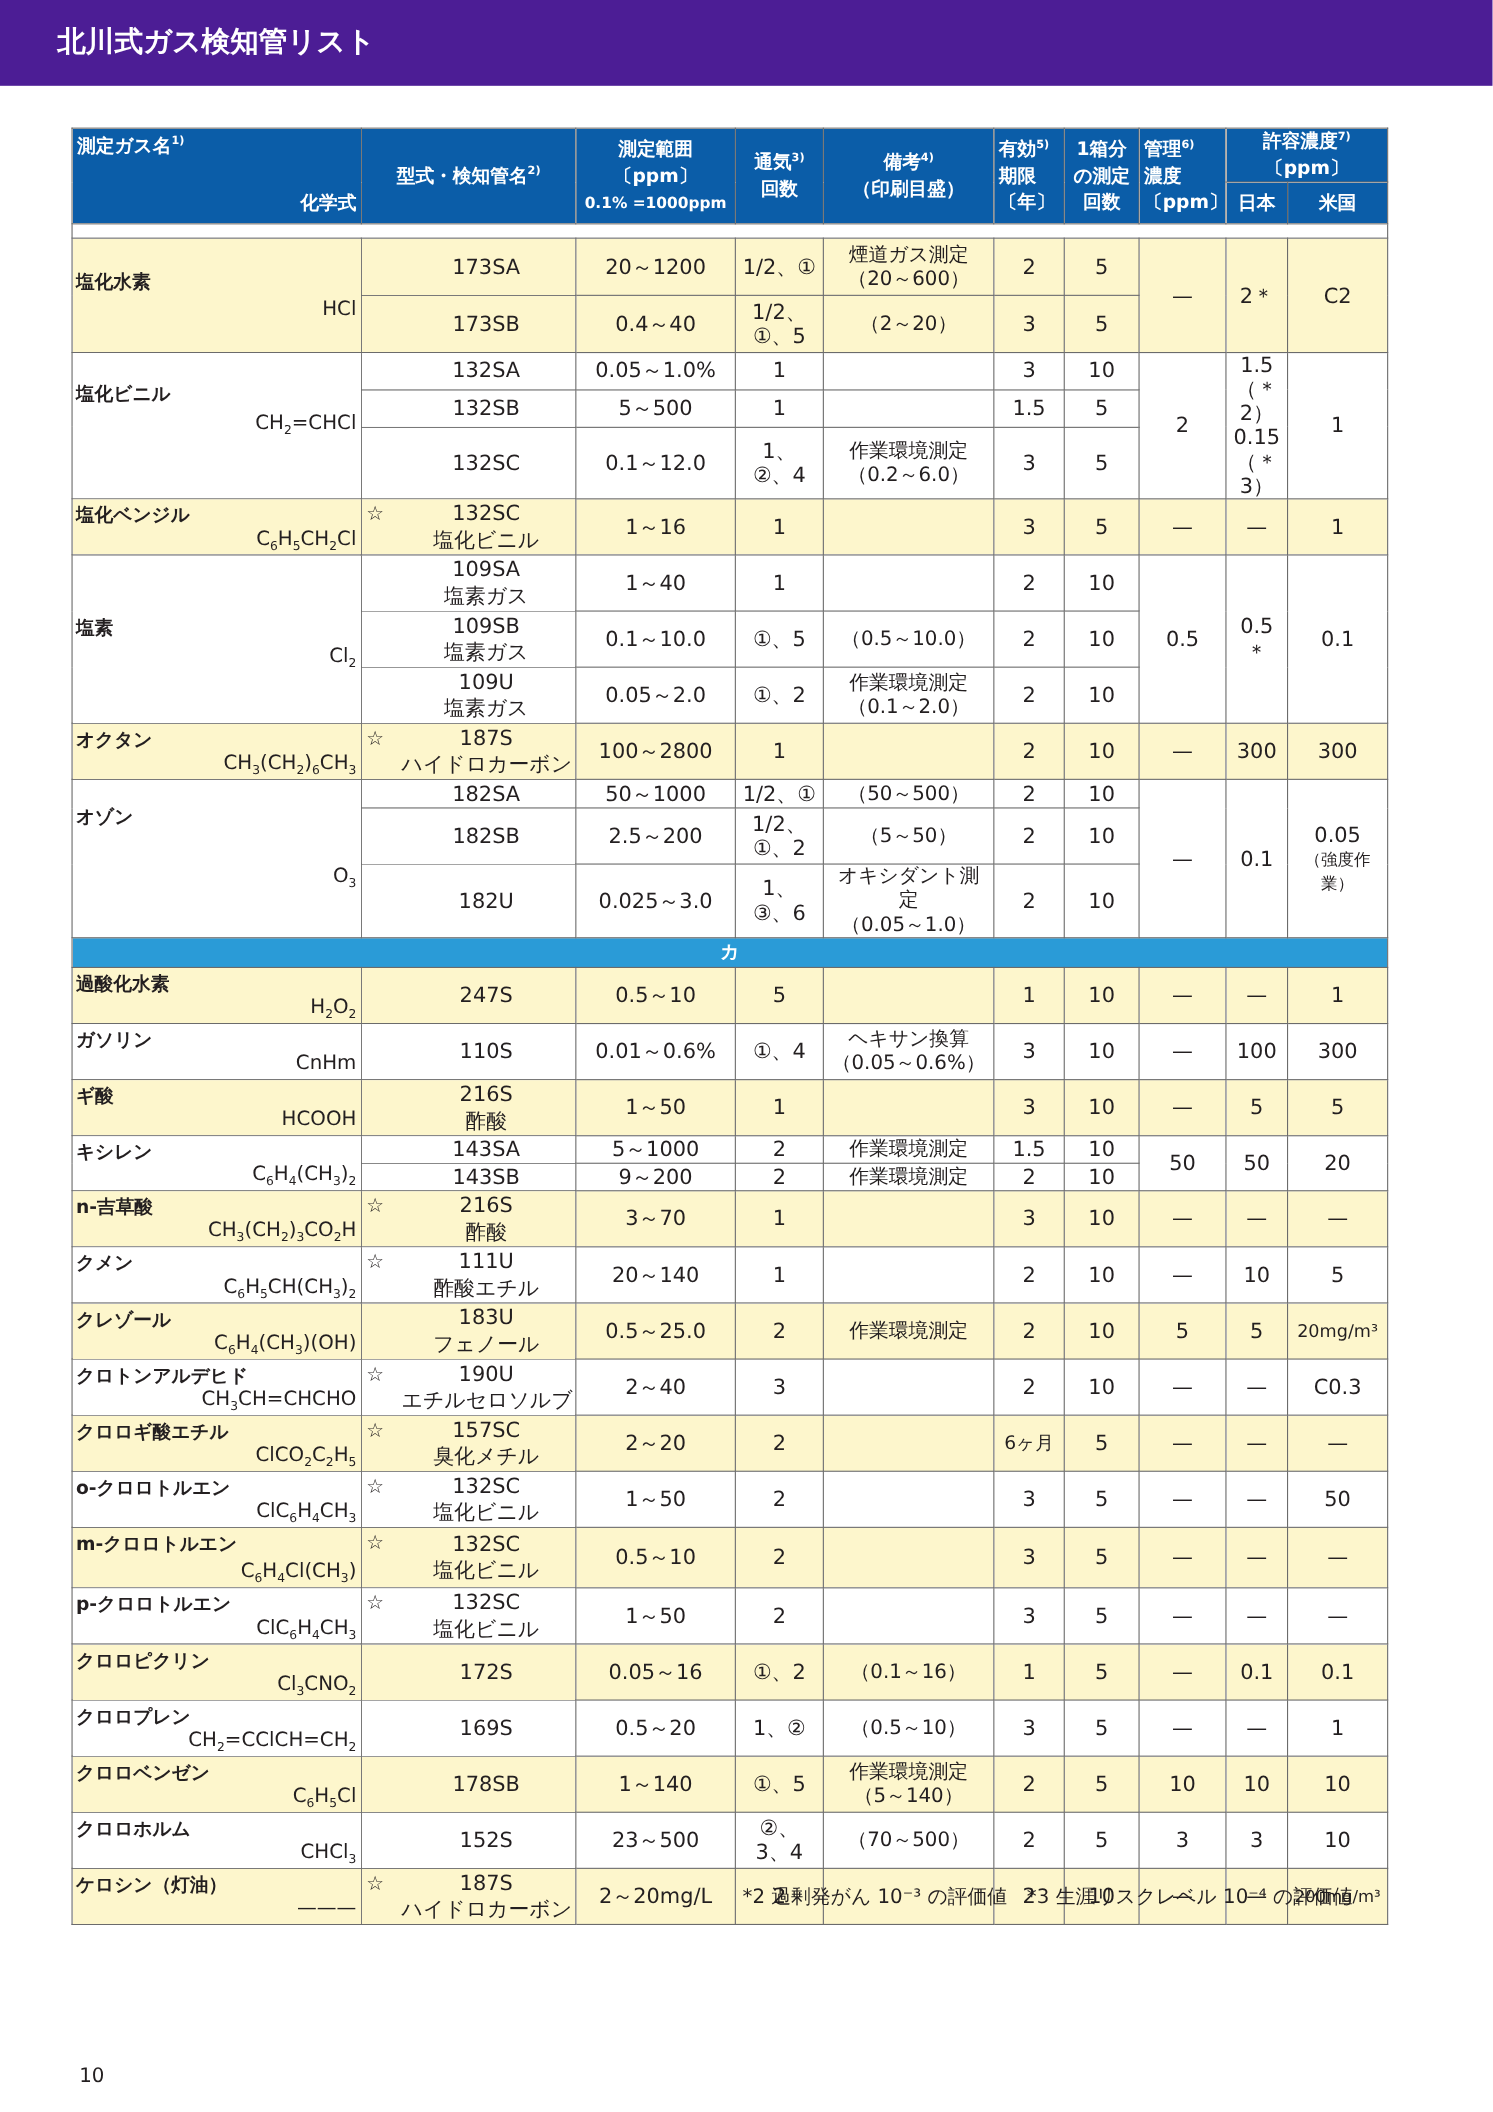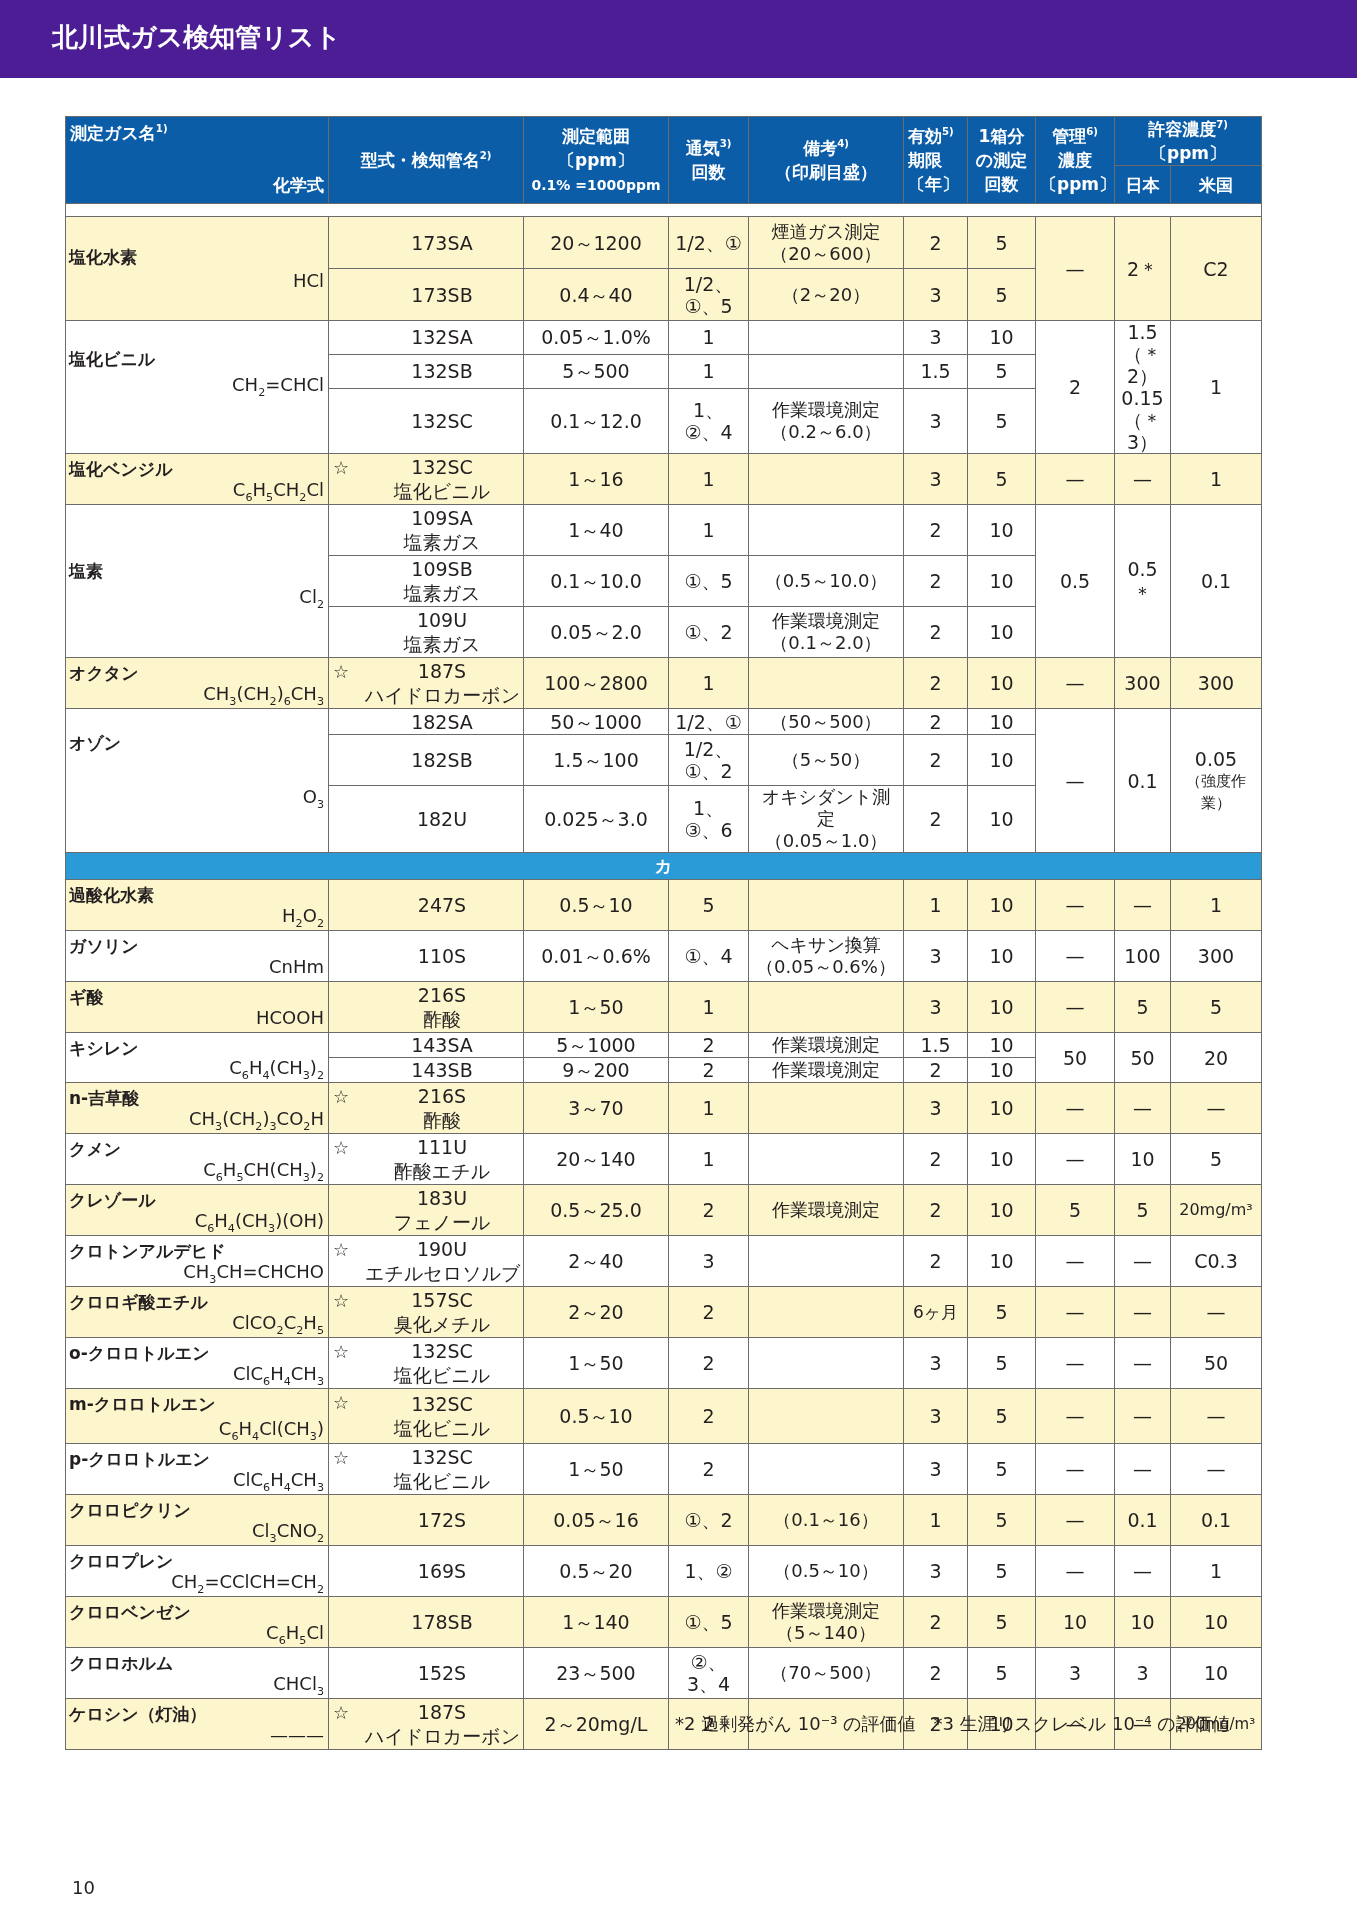--- a/index.html
+++ b/index.html
@@ -76,21 +76,21 @@
       <th rowspan="2" class="namehead">
         <span>測定ガス名</span><sup>1)</sup>
         <span class="sub">化学式</span>
       </th>
       <th rowspan="2"><span>型式・検知管名</span><sup>2)</sup></th>
       <th rowspan="2"><span>測定範囲〔ppm〕</span><br><small>0.1% =1000ppm</small></th>
       <th rowspan="2" style="text-align:center"><span>通気</span><sup>3)</sup><br><span>回数</span></th>
       <th rowspan="2"><span>備考</span><sup>4)</sup><br><span>（印刷目盛）</span></th>
       <th rowspan="2" style="text-align:left"><span>有効</span><sup>5)</sup><br><span>期限</span><br><span>〔年〕</span></th>
       <th rowspan="2"><span>1箱分</span><br><span>の測定</span><br><span>回数</span></th>
-      <th rowspan="2" style="text-align:center"><span>管理</span><sup>6)</sup><br><span>濃度</span><br><span>〔ppm〕</span></th>
+      <th rowspan="2" style="text-align:left"><span>管理</span><sup>6)</sup><br><span>濃度</span><br><span>〔ppm〕</span></th>
       <th colspan="2"><span>許容濃度</span><sup>7)</sup><span>〔ppm〕</span></th>
     </tr>
     <tr style="height:38px">
       <th>日本</th>
       <th>米国</th>
     </tr>
   </thead>
   <tbody>
     <tr class="gap">
         <td colspan="10"></td>
@@ -280,21 +280,21 @@
       <td rowspan="3">0.1</td>
       <td rowspan="3">
           <span class="vent-line">0.05</span>
           <span class="vent-line" style="font-size:15px">（強度作業）</span>
         </td>
     </tr>
     <tr class="w" style="height:51px">
       <td class="model">
           <span class="mline">182SB</span>
         </td>
-      <td>1.5～100</td>
+      <td>2.5～200</td>
       <td>
           <span class="vent-line">1/2、</span>
           <span class="vent-line">①、2</span>
         </td>
       <td class="note">（5～50）</td>
       <td>2</td>
       <td>10</td>
     </tr>
     <tr class="w" style="height:51px">
       <td class="model">

